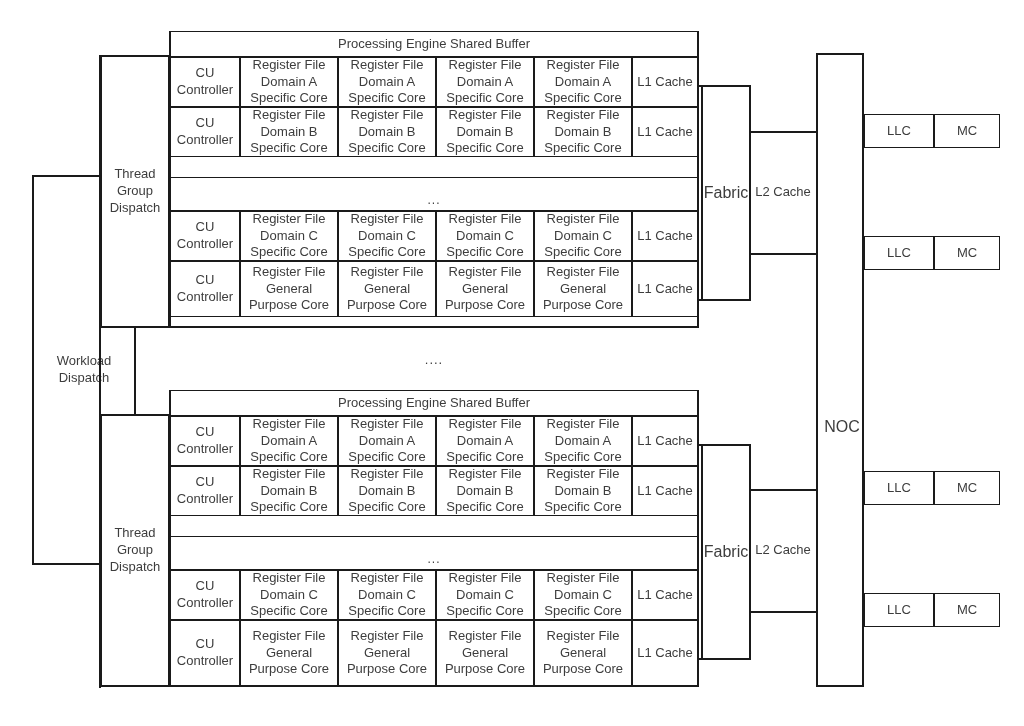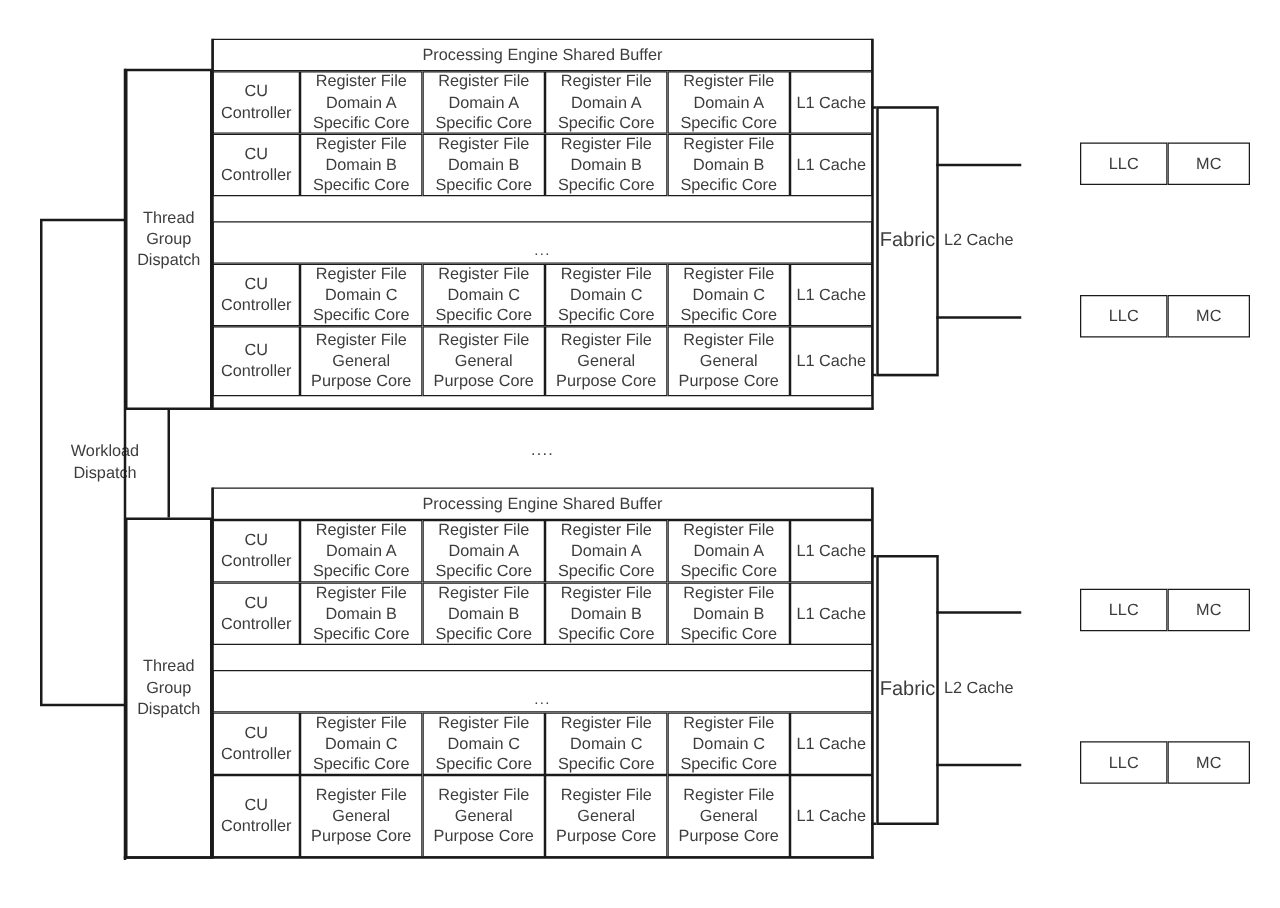--- a/index.html
+++ b/index.html
@@ -373,20 +373,23 @@
   <div class="box" id="fabric-bottom" style="left:701px; top:444px; width:50px; height:216px;">
     <span>Fabric</span>
   </div>
 
   <div class="line h" style="left:749px; top:489px; width:68px;"></div>
   <div class="line h" style="left:749px; top:611px; width:68px;"></div>
   <div class="lbl" style="left:749px; top:526px; width:68px; height:48px;">
     <span>L2 Cache</span>
   </div>
 
+  <div class="box" id="noc" style="left:816px; top:53px; width:48px; height:634px;">
+    <span style="position:absolute; top:362px; left:0; width:48px; text-align:center;">NOC</span>
+  </div>
 
   <div class="cell" style="left:864px; top:114px; width:70px; height:34px;">
     <span>LLC</span>
   </div>
   <div class="cell" style="left:934px; top:114px; width:66px; height:34px;">
     <span>MC</span>
   </div>
 
   <div class="cell" style="left:864px; top:236px; width:70px; height:34px;">
     <span>LLC</span>

